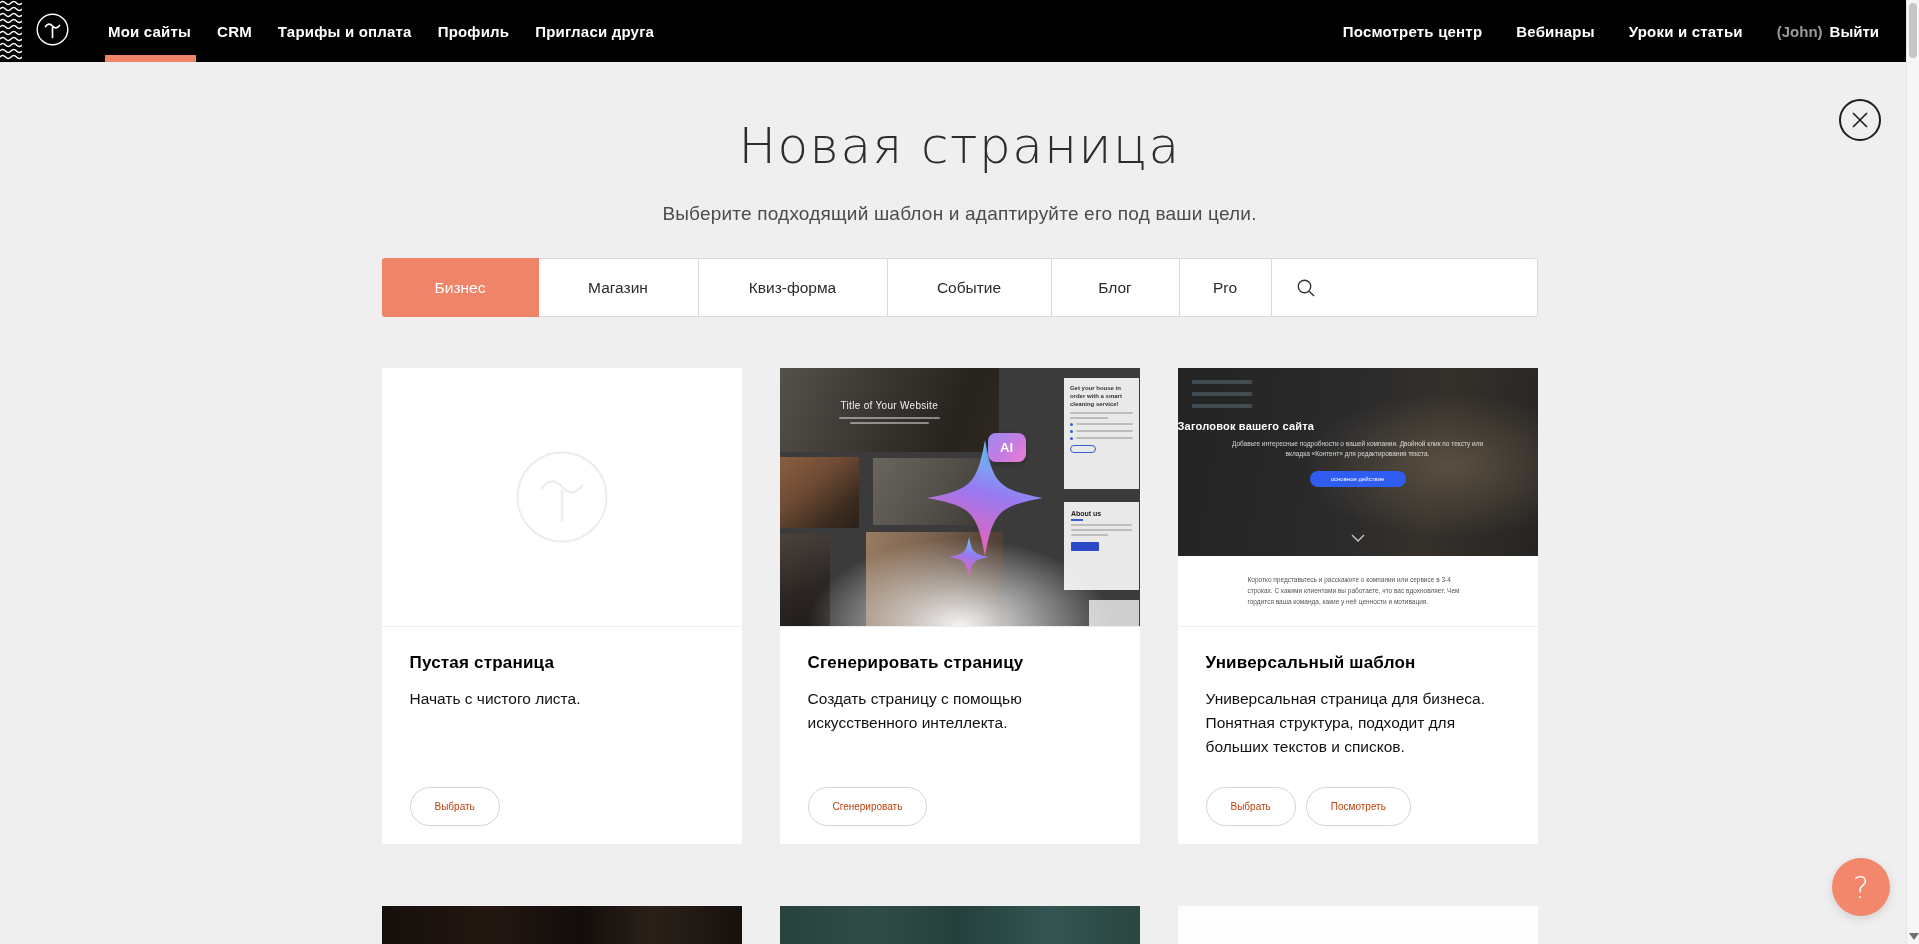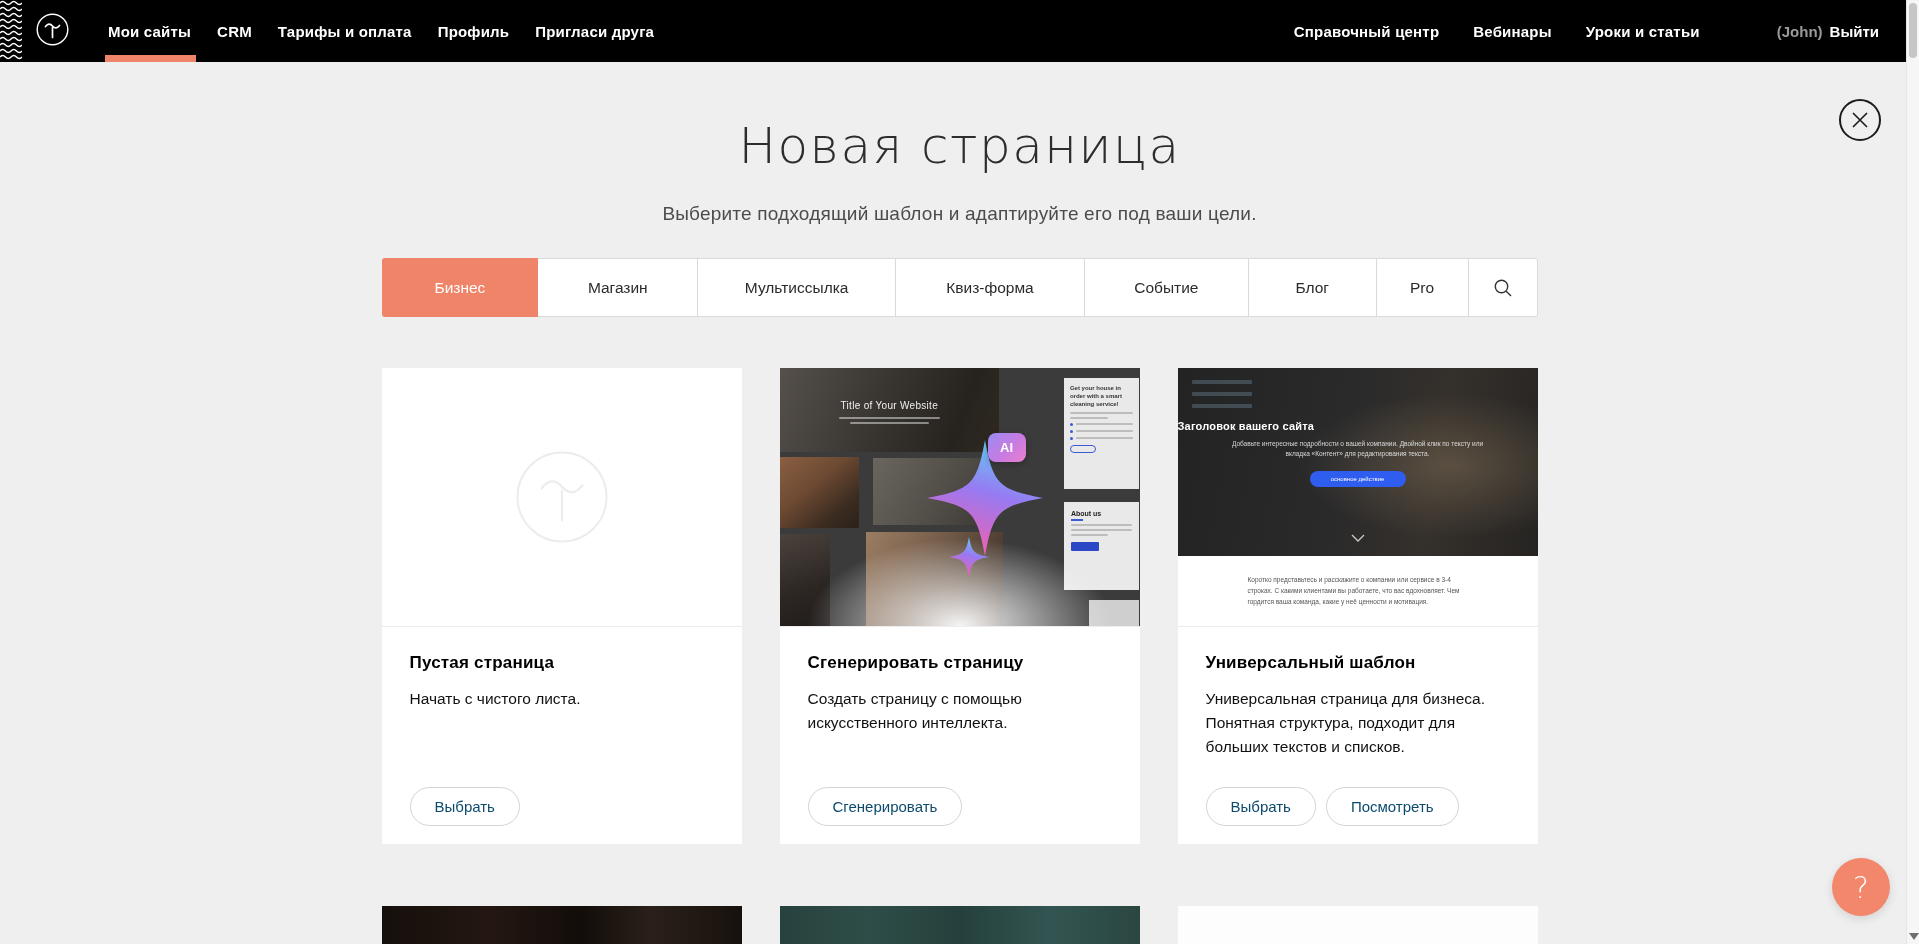--- a/index.html
+++ b/index.html
@@ -24,21 +24,21 @@
     position:relative; height:100%; display:flex; align-items:center;
     color:#fff; font-size:15px; font-weight:700; padding:12px 13px; cursor:pointer;
     letter-spacing:.2px;
   }
   .nav-item .active-underline {
     position:absolute; left:10px; right:8px; bottom:0; height:7px; background:var(--accent);
   }
   .nav-right { margin-left:auto; display:flex; align-items:center; gap:34px; }
   .nav-right .nav-item { padding:0; }
   .user-logout { display:flex; gap:7px; align-items:center; height:100%; }
-  .user-name { color:#9a9a9a; font-size:15px; font-weight:700;margin-left:43px; }
+  .user-name { color:#9a9a9a; font-size:15px; font-weight:700; }
   .logout { color:#fff; font-size:15px; font-weight:700; cursor:pointer; }
 
   
   .close-btn {
     position:absolute; top:99px; left:1839px; width:42px; height:42px;
     border-radius:50%; border:2px solid #1c1c1c; background:transparent;
     display:flex; align-items:center; justify-content:center; cursor:pointer; z-index:6;
   }
   .help-btn {
     position:absolute; top:858px; left:1832px; width:58px; height:58px;
@@ -90,21 +90,21 @@
   
   .grid { margin-top:51px; display:flex; gap:38px; }
   .card { width:432px; background:#fff; position:relative; }
   .card-image { height:259px; position:relative; overflow:hidden; border-bottom:1px solid #ededed; }
   .card-info { height:217px; position:relative; padding:26px 28px 0; }
   .card-title { font-size:17px; font-weight:700; color:#000; letter-spacing:.2px; }
   .card-desc { margin-top:14px; font-size:15.5px; line-height:1.55; color:#111; max-width:302px; }
   .card-actions { position:absolute; left:28px; bottom:18px; display:flex; gap:10px; }
   .pill-btn {
     height:39px; padding:0 24px; border-radius:20px; border:1px solid #d4d4d4;
-    background:#fff; font-size:15px; color:#0c4a6e; cursor:pointer;
+    background:#fff; font-size:10px; color:#c2410c; cursor:pointer;
     font-family:"Liberation Sans", sans-serif;
   }
 
   
   .blank-image { display:flex; align-items:center; justify-content:center; background:#fff; }
 
   
   .collage { background:#3b3b3b; }
   .tile { position:absolute; overflow:hidden; }
   .tile-hero { left:0; top:0; width:61%; height:32.5%;
@@ -210,21 +210,21 @@
     <div class="nav-item">
       <span>Профиль</span>
     </div>
     <div class="nav-item">
       <span>Пригласи друга</span>
     </div>
   </nav>
 
   <div class="nav-right">
     <div class="nav-item">
-      <span>Справочный центр</span>
+      <span>Посмотреть центр</span>
     </div>
     <div class="nav-item">
       <span>Вебинары</span>
     </div>
     <div class="nav-item">
       <span>Уроки и статьи</span>
     </div>
     <div class="user-logout">
       <span class="user-name">(John)</span>
       <span class="logout">Выйти</span>
@@ -241,23 +241,20 @@
 <main class="container">
   <h1 class="page-title">Новая страница</h1>
   <p class="page-subtitle">Выберите подходящий шаблон и адаптируйте его под ваши цели.</p>
 
   <div class="tabs">
     <div class="tab active" style="width:157px">
         <span>Бизнес</span>
       </div>
     <div class="tab" style="width:159px">
         <span>Магазин</span>
-      </div>
-    <div class="tab" style="width:198px">
-        <span>Мультиссылка</span>
       </div>
     <div class="tab" style="width:189px">
         <span>Квиз-форма</span>
       </div>
     <div class="tab" style="width:164px">
         <span>Событие</span>
       </div>
     <div class="tab" style="width:128px">
         <span>Блог</span>
       </div>

